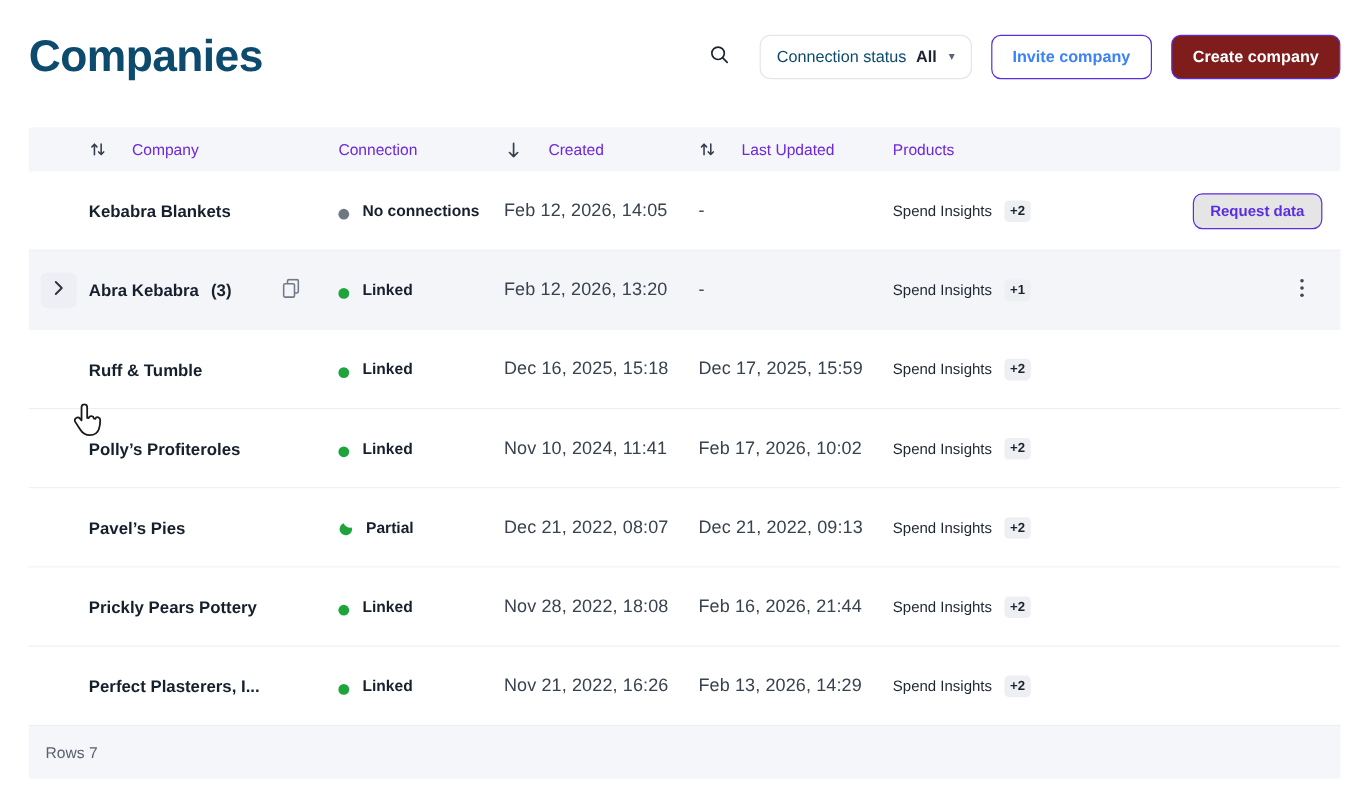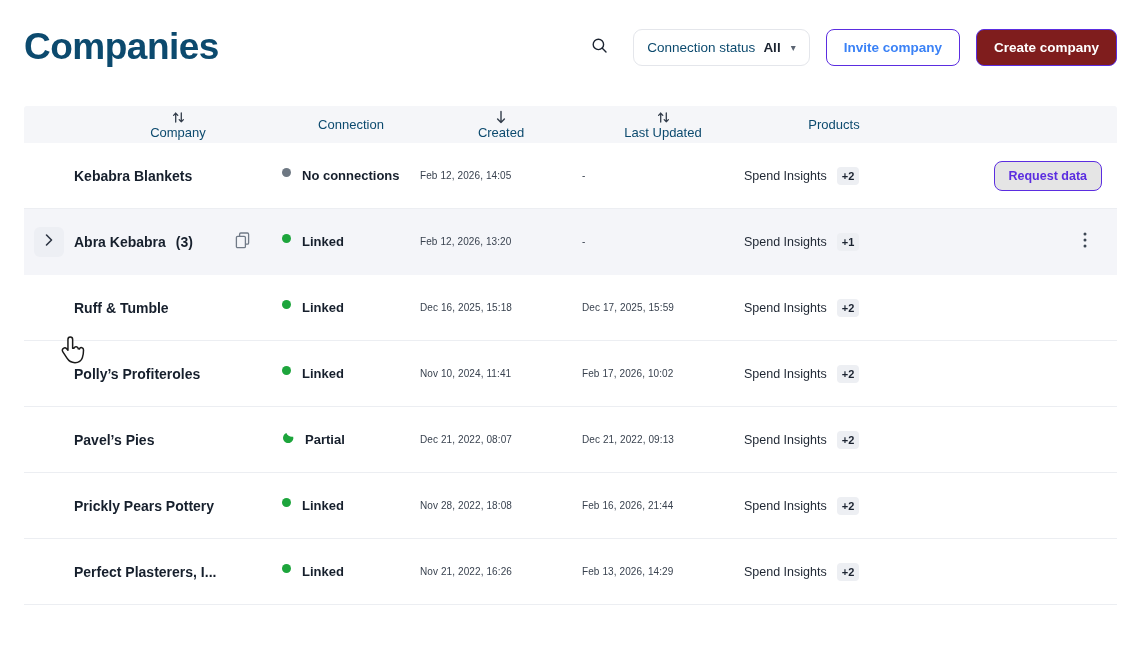--- a/index.html
+++ b/index.html
@@ -19,38 +19,38 @@
   .caret { font-size:10px; color:#5b6472; margin-left:2px; }
   .btn { height:37px; border-radius:8px; font-size:13.5px; font-weight:700; padding:0 17px;
     cursor:pointer; font-family:inherit; }
   .btn-outline { background:#fff; border:1.5px solid #5b2de0; color:#3b82f6; }
   .btn-solid { background:#7f1d1d; border:1.5px solid #5b2de0; color:#fff; }
 
   .table { margin:38px 21px 0 24px; position:relative; }
   .thead, .trow, .tfoot { display:grid;
     grid-template-columns:50px 208px 138px 162px 162px 180px 1fr; align-items:center; }
   .thead { height:37px; background:#f5f6f9; border-radius:3px 3px 0 0; }
-  .hcell { display:flex; align-items:center; gap:0; font-size:13px; color:#0c4a6e; cursor:pointer;flex-direction:column; }
+  .hcell { display:flex; align-items:center; gap:21px; font-size:13px; color:#6d28d9; cursor:pointer; }
   .hicon { display:flex; align-items:center; }
 
   .trow { height:66px; border-bottom:1px solid #eceef2; background:#fff; }
   .trow.highlighted { background:#f4f5f9; border-bottom-color:#f4f5f9; }
   .c-expand { display:flex; justify-content:center; }
   .expand-btn { width:30px; height:30px; border:none; background:#edeff4; border-radius:6px;
     display:flex; align-items:center; justify-content:center; cursor:pointer; }
   .c-company { display:flex; align-items:center; gap:8px; }
   .cname { font-size:14px; font-weight:700; color:#161f2c; cursor:pointer; white-space:nowrap; }
   .ccount { font-size:14px; font-weight:700; color:#161f2c; margin-left:2px; }
   .copy-btn { background:none; border:none; cursor:pointer; margin-left:34px; display:flex; }
-  .c-conn { display:flex; align-items:flex-start; gap:11px; }
+  .c-conn { display:flex; align-items:flex-end; gap:11px; }
   .dot { width:9px; height:9px; border-radius:50%; flex:none; }
   .dot-none { background:#6e7883; }
   .dot-linked { background:#1da53c; }
   .conn-label { font-size:13px; font-weight:700; color:#161f2c; }
-  .c-date { font-size:10px; font-weight:500; color:#39424f; letter-spacing:0.1px; }
+  .c-date { font-size:15px; font-weight:500; color:#39424f; letter-spacing:0.1px; }
   .c-prod { display:flex; align-items:center; gap:10px; }
   .pname { font-size:12.5px; color:#1f2733; }
   .badge { font-size:11px; font-weight:700; color:#1b2330; background:#edeff3;
     border-radius:4px; padding:3px 5px; cursor:default; }
   .c-actions { display:flex; justify-content:flex-end; align-items:center; padding-right:15px; }
   .btn-request { height:30px; padding:0 14px; font-size:12.5px; font-weight:700; color:#5b2de0;
     background:#e5e5e5; border:1.5px solid #5b2de0; border-radius:8px; cursor:pointer; font-family:inherit; }
   .kebab-btn { background:none; border:none; cursor:pointer; padding:4px 6px; margin-right:9px; }
 
   .tfoot { display:block; height:44px; background:#f5f6f9; border-radius:0 0 3px 3px;
@@ -274,19 +274,22 @@
     </div>
     <div class="c-date">Nov 21, 2022, 16:26</div>
     <div class="c-date">Feb 13, 2026, 14:29</div>
     <div class="c-prod">
       <span class="pname">Spend Insights</span>
       <span class="badge">+2</span>
     </div>
     <div class="c-actions"></div>
   </div>
 
+  <div class="tfoot">
+    <span class="rows-count">Rows 7</span>
+  </div>
 
   <div class="cursor">
     <svg width="28" height="32" viewBox="0 0 26 30">
       <path d="M9.2 3.2c0-1.3 1-2.3 2.2-2.3s2.2 1 2.2 2.3v8.3l1.2.1c.2-1.1 1.3-1.8 2.4-1.5 1 .2 1.6 1 1.7 1.9l1.1.2c.3-.9 1.3-1.5 2.3-1.2 1 .3 1.5 1.1 1.5 2.1 0 .2-.1 4.6-1.1 7.3-1 2.9-3 4.6-6.9 4.6-3.9 0-5.6-1.1-7.5-4.2l-4-6.2c-.7-1.1-.4-2.4.7-3.1 1-.6 2.2-.4 3 .5l1.2 1.4V3.2z" fill="#ffffff" stroke="#1a1a1a" stroke-width="1.4" stroke-linejoin="round"></path>
     </svg>
   </div>
 </div>
 
 </body></html>

